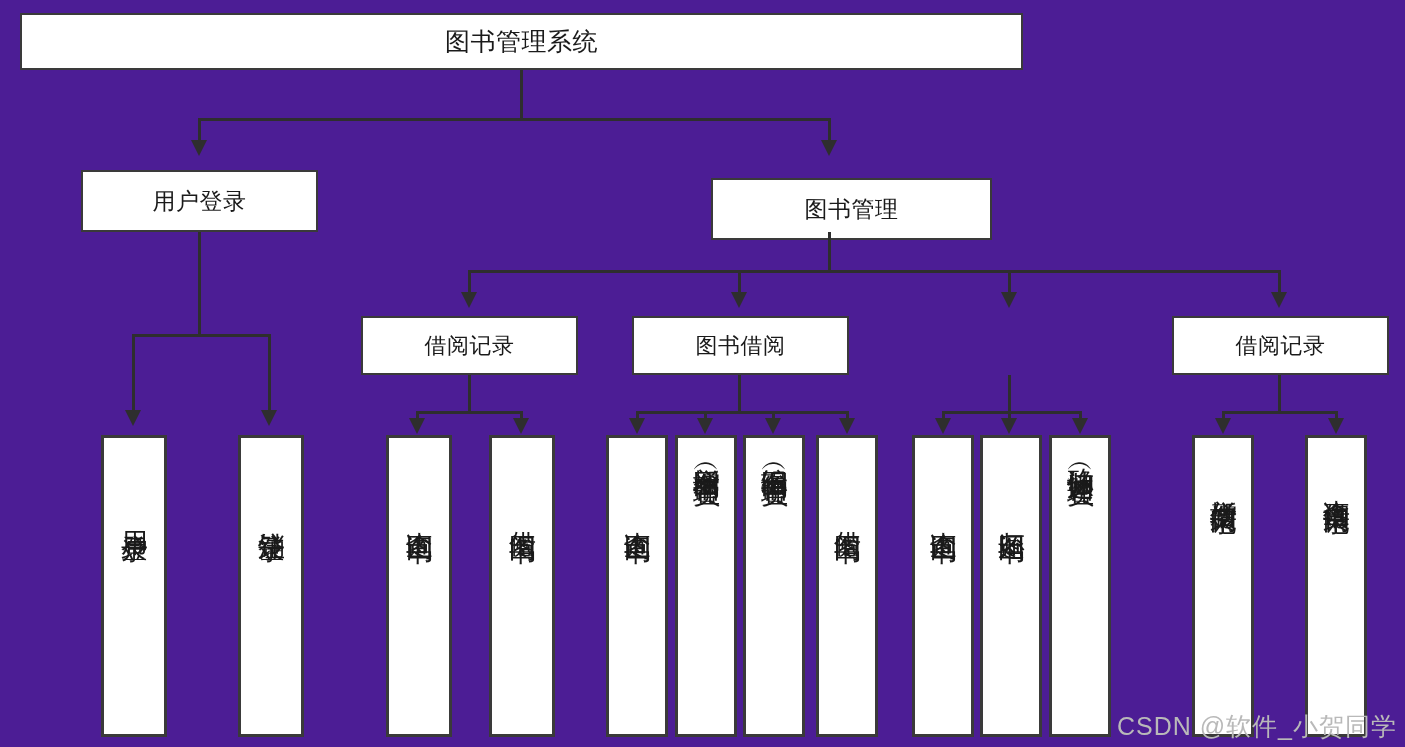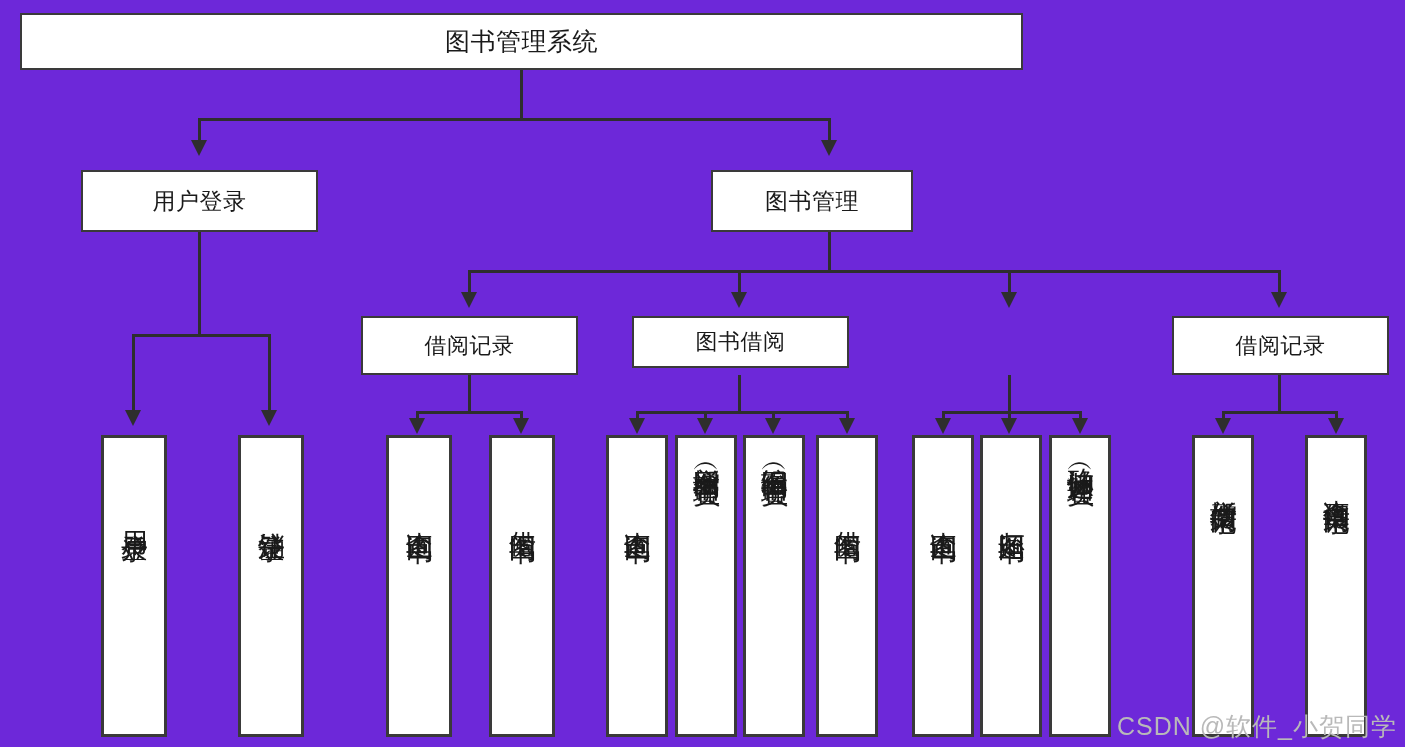--- a/index.html
+++ b/index.html
@@ -5,21 +5,21 @@
 <style>
   html,body{margin:0;padding:0;background:#ffffff;}
   body{
     font-family:"Liberation Sans","DejaVu Sans",sans-serif;
     -webkit-font-smoothing:antialiased;
   }
   #canvas{
     position:relative;
     width:1405px;
     height:747px;
-    background:#6d28d9;
+    background:#4c1d95;
     overflow:hidden;
   }
   
   .node{
     position:absolute;
     box-sizing:border-box;
     background:#ffffff;
     border:2.5px solid #3a3a3a;
     display:flex;
     align-items:center;
@@ -87,21 +87,21 @@
   <div class="seg hline" style="left:198px;top:118px;width:633px;height:3px;"></div>
 
   <div class="seg vline" style="left:198px;top:118px;width:3px;height:26px;"></div>
   <div class="arrow" style="left:191px;top:140px;"></div>
   <div class="seg vline" style="left:828px;top:118px;width:3px;height:26px;"></div>
   <div class="arrow" style="left:821px;top:140px;"></div>
 
   <div class="node lvl1" style="left:81px;top:170px;width:237px;height:62px;">
     <span>用户登录</span>
   </div>
-  <div class="node lvl1" style="left:711px;top:170px;width:202px;height:62px;">
+  <div class="node lvl1" style="left:711px;top:178px;width:281px;height:62px;">
     <span>图书管理</span>
   </div>
 
   <div class="seg vline" style="left:198px;top:232px;width:3px;height:104px;"></div>
   <div class="seg hline" style="left:132px;top:334px;width:139px;height:3px;"></div>
   <div class="seg vline" style="left:132px;top:334px;width:3px;height:80px;"></div>
   <div class="arrow" style="left:125px;top:410px;"></div>
   <div class="seg vline" style="left:268px;top:334px;width:3px;height:80px;"></div>
   <div class="arrow" style="left:261px;top:410px;"></div>
 
@@ -112,21 +112,21 @@
   <div class="seg vline" style="left:738px;top:270px;width:3px;height:26px;"></div>
   <div class="arrow" style="left:731px;top:292px;"></div>
   <div class="seg vline" style="left:1008px;top:270px;width:3px;height:26px;"></div>
   <div class="arrow" style="left:1001px;top:292px;"></div>
   <div class="seg vline" style="left:1278px;top:270px;width:3px;height:26px;"></div>
   <div class="arrow" style="left:1271px;top:292px;"></div>
 
   <div class="node lvl2" style="left:361px;top:316px;width:217px;height:59px;">
     <span>借阅记录</span>
   </div>
-  <div class="node lvl2" style="left:632px;top:316px;width:217px;height:52px;">
+  <div class="node lvl2" style="left:632px;top:316px;width:217px;height:59px;">
     <span>图书借阅</span>
   </div>
   <div class="node lvl2" style="left:1172px;top:316px;width:217px;height:59px;">
     <span>借阅记录</span>
   </div>
 
   <div class="seg vline" style="left:468px;top:375px;width:3px;height:38px;"></div>
   <div class="seg hline" style="left:416px;top:411px;width:107px;height:3px;"></div>
   <div class="seg vline" style="left:416px;top:411px;width:3px;height:12px;"></div>
   <div class="arrow" style="left:409px;top:418px;"></div>

